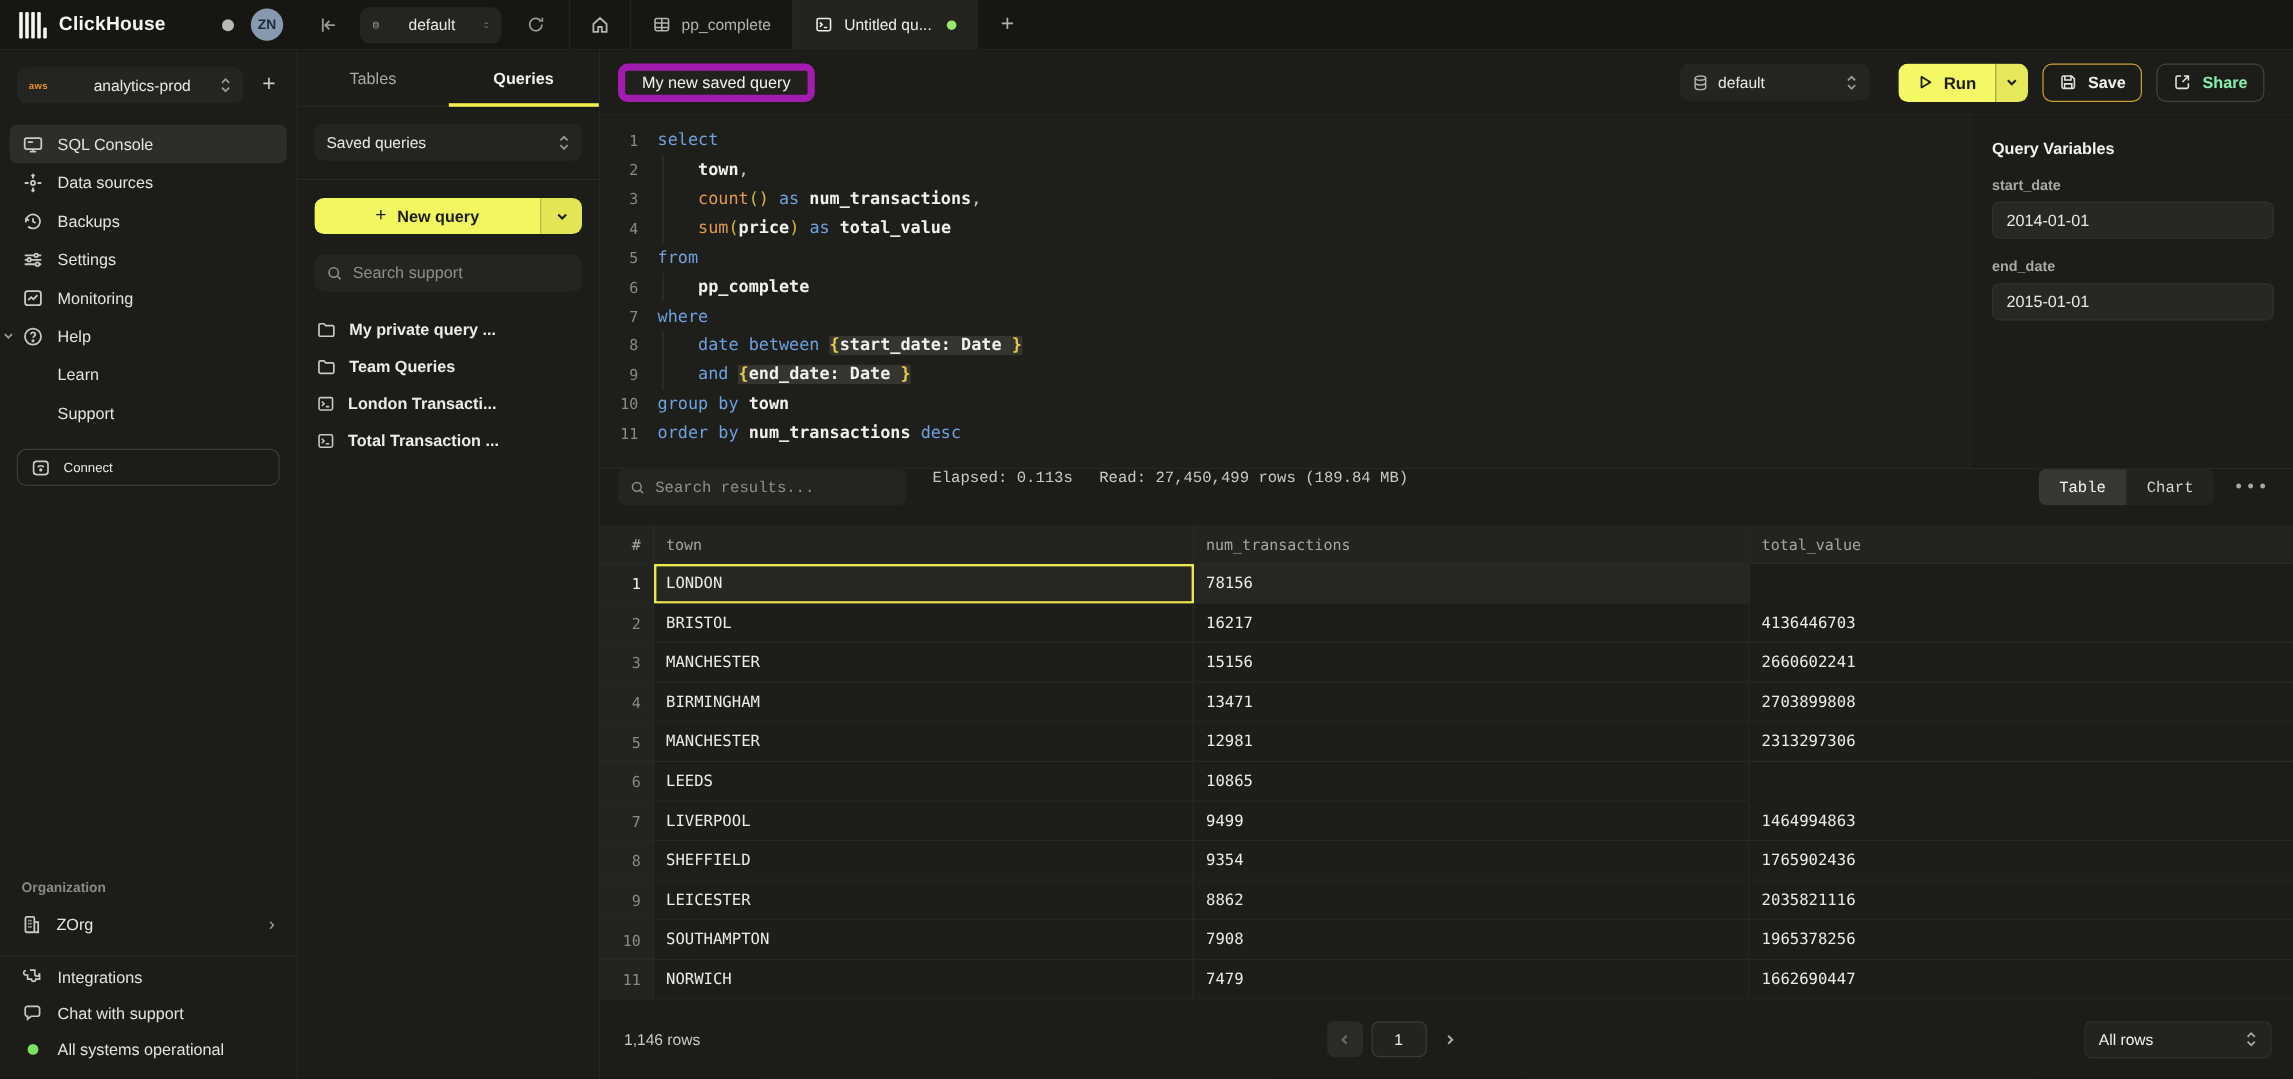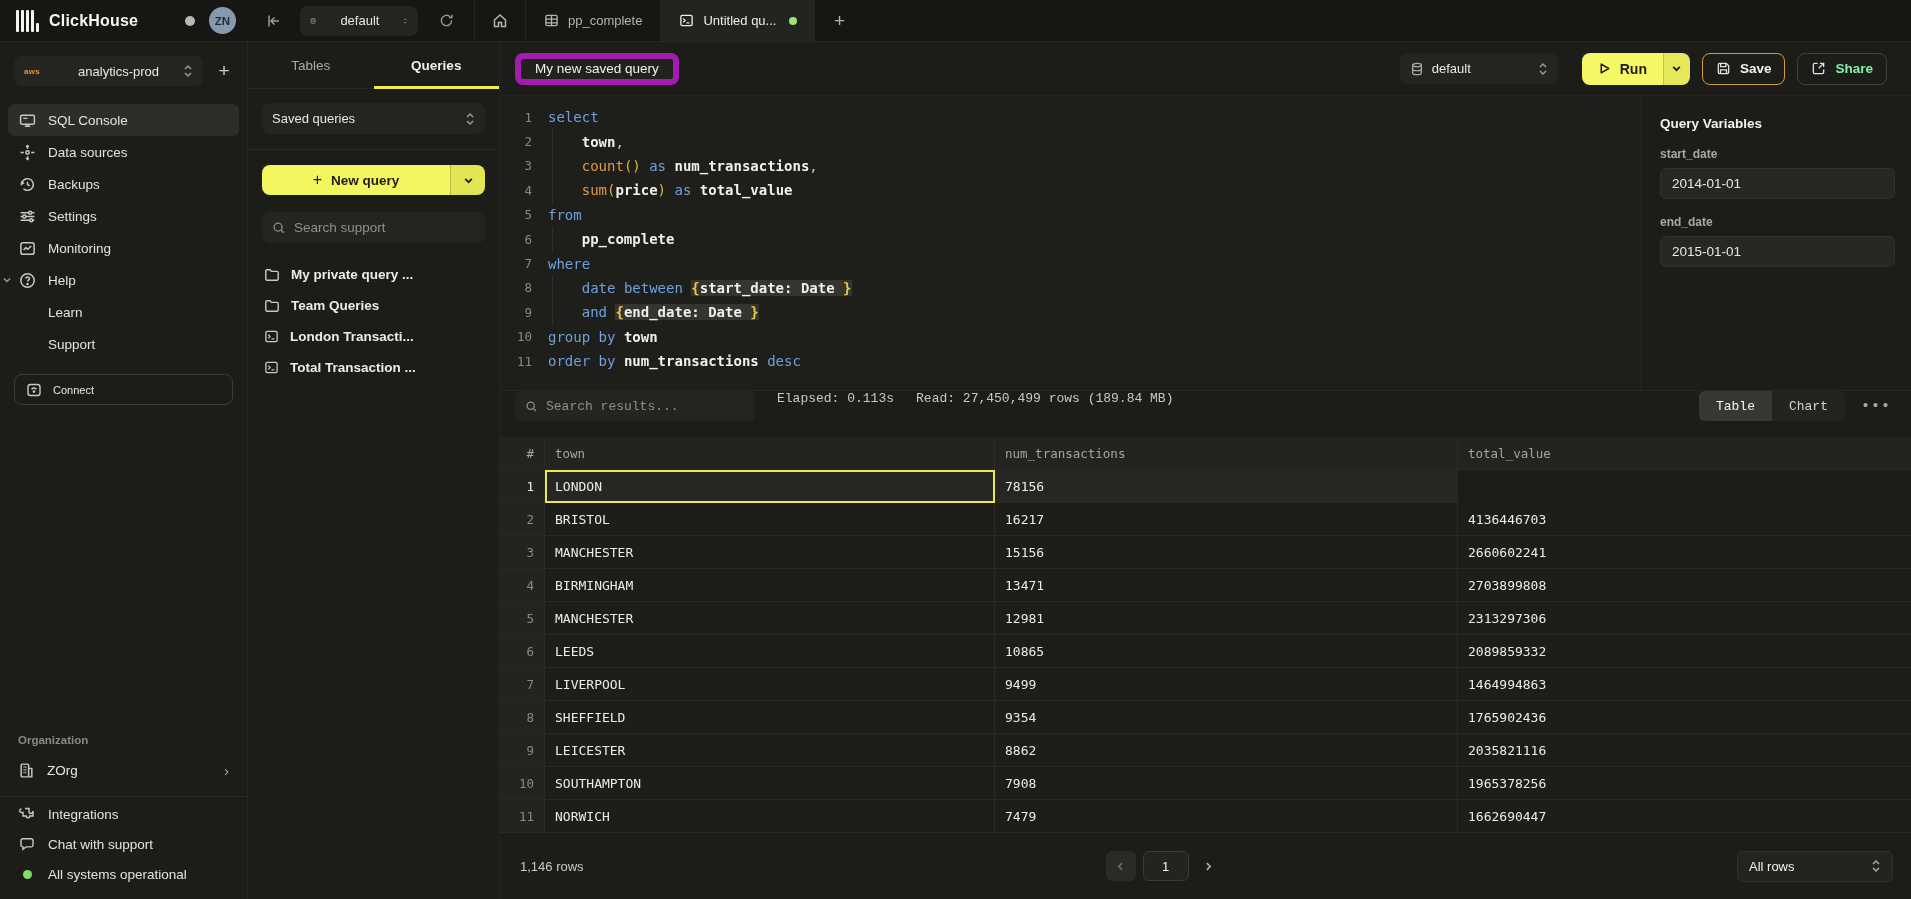--- a/index.html
+++ b/index.html
@@ -578,21 +578,20 @@
           <div class="trow">
             <div class="cell c-num">5</div>
             <div class="cell c-town">MANCHESTER</div>
             <div class="cell c-trans">12981</div>
             <div class="cell c-total">2313297306</div>
           </div>
           <div class="trow">
             <div class="cell c-num">6</div>
             <div class="cell c-town">LEEDS</div>
             <div class="cell c-trans">10865</div>
-            <div class="cell c-total">2089859332</div>
           </div>
           <div class="trow">
             <div class="cell c-num">7</div>
             <div class="cell c-town">LIVERPOOL</div>
             <div class="cell c-trans">9499</div>
             <div class="cell c-total">1464994863</div>
           </div>
           <div class="trow">
             <div class="cell c-num">8</div>
             <div class="cell c-town">SHEFFIELD</div>

